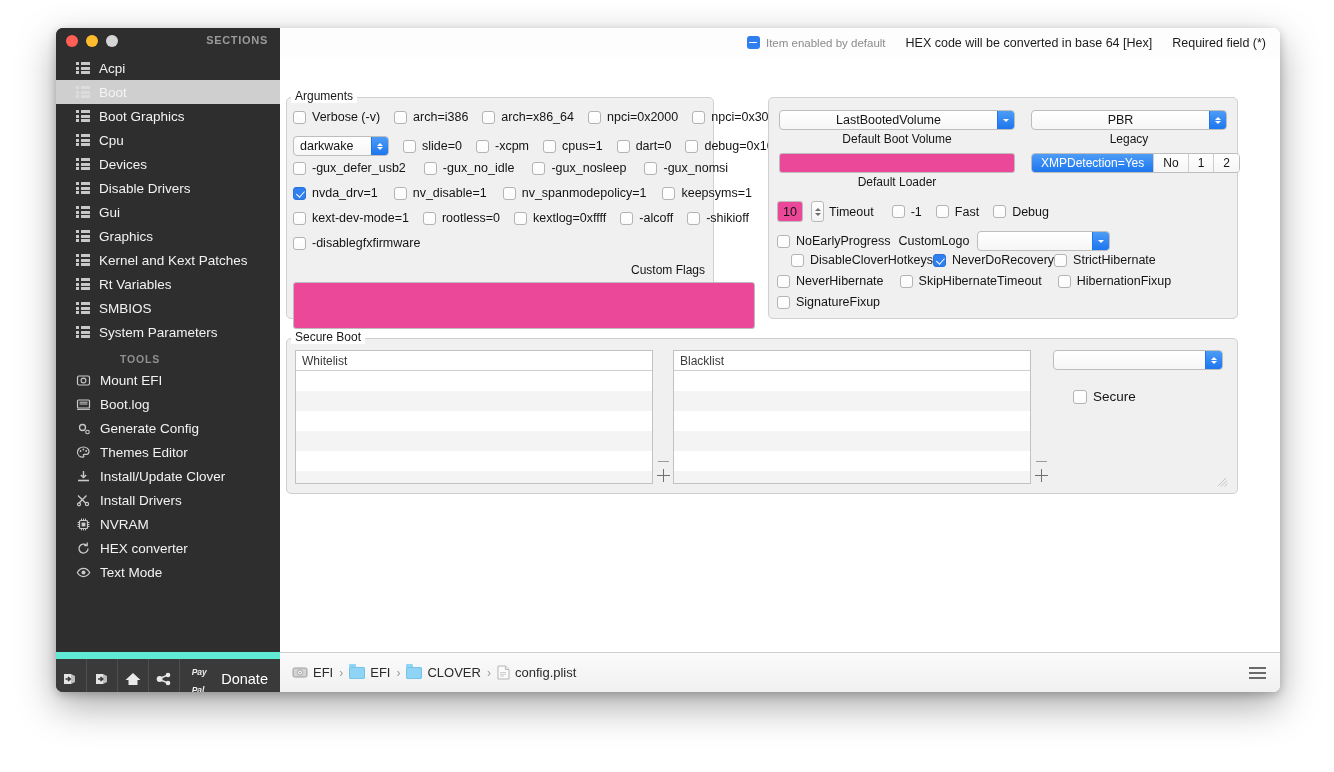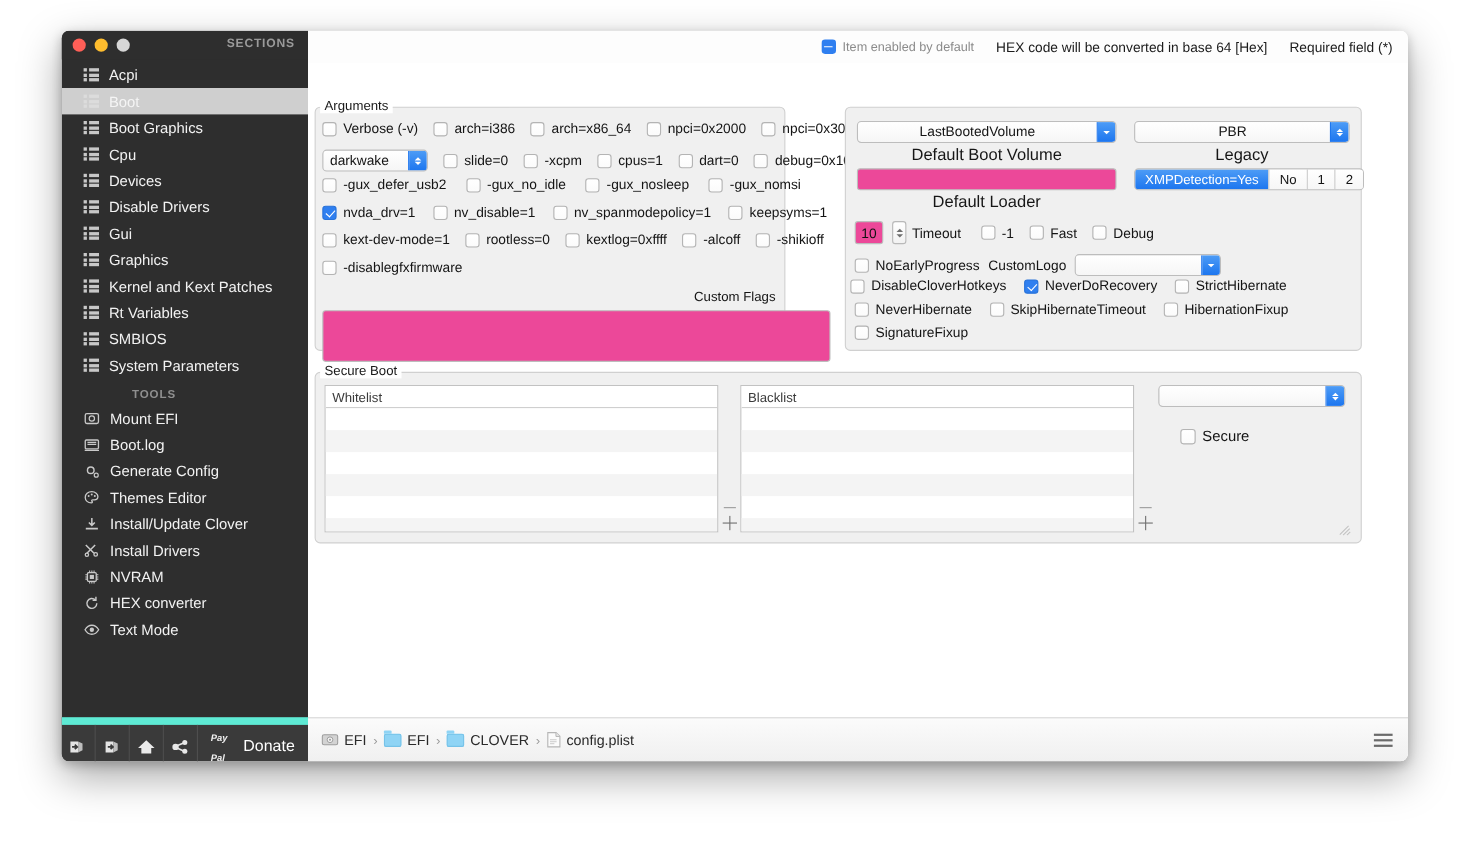--- a/index.html
+++ b/index.html
@@ -183,21 +183,21 @@
   .tri { width: 0; height: 0; border-left: 3.4px solid transparent; border-right: 3.4px solid transparent; }
   .tri.up { border-bottom: 3.6px solid #fff; }
   .tri.down { border-top: 3.6px solid #fff; }
 
   
   .tfield {
     height: 20px; border: 1px solid #bdbdbd; border-radius: 3px;
     background: #ec4899; font-size: 12.5px; color: #111;
     padding: 0 5px; display: flex; align-items: center;
   }
-  .caption { font-size: 15px; color: #161616; text-align: center; }
+  .caption { font-size: 12px; color: #161616; text-align: center; }
 
   
   .stepper {
     width: 13px; height: 21px;
     border: 1px solid #b9b9b9; border-radius: 3px;
     background: linear-gradient(#ffffff,#f2f2f2);
     display: flex; flex-direction: column; align-items: center; justify-content: center; gap: 2px;
     flex: 0 0 13px;
   }
   .tri.gup { border-bottom: 3.4px solid #6d6d6d; }
@@ -818,21 +818,21 @@
             </label>
             <span style="font-size:12.5px; color:#141414;">CustomLogo</span>
             <div class="popup" style="width:133px;">
               <span class="val"></span>
               <span class="arrowbox">
                   <span class="tri down"></span>
                 </span>
             </div>
           </div>
 
-          <div id="bo-rowb" class="row" style="left:4px; top:155px; gap:16px;">
+          <div id="bo-rowb" class="row" style="left:22px; top:155px; ">
               <label class="cb">
                 <span class="box"></span>
                 <span>DisableCloverHotkeys</span>
               </label>
               <label class="cb">
                 <span class="box on"></span>
                 <span>NeverDoRecovery</span>
               </label>
               <label class="cb">
                 <span class="box"></span>

